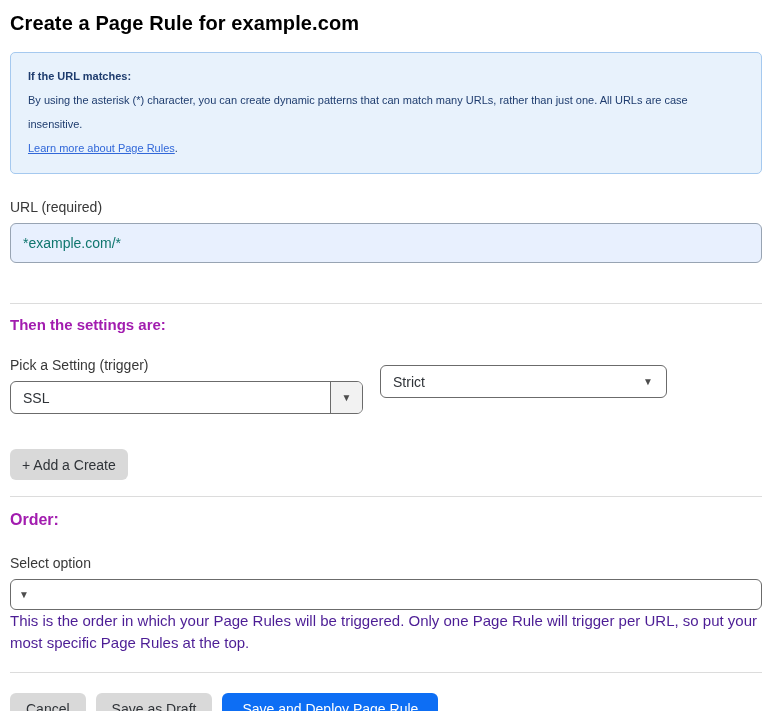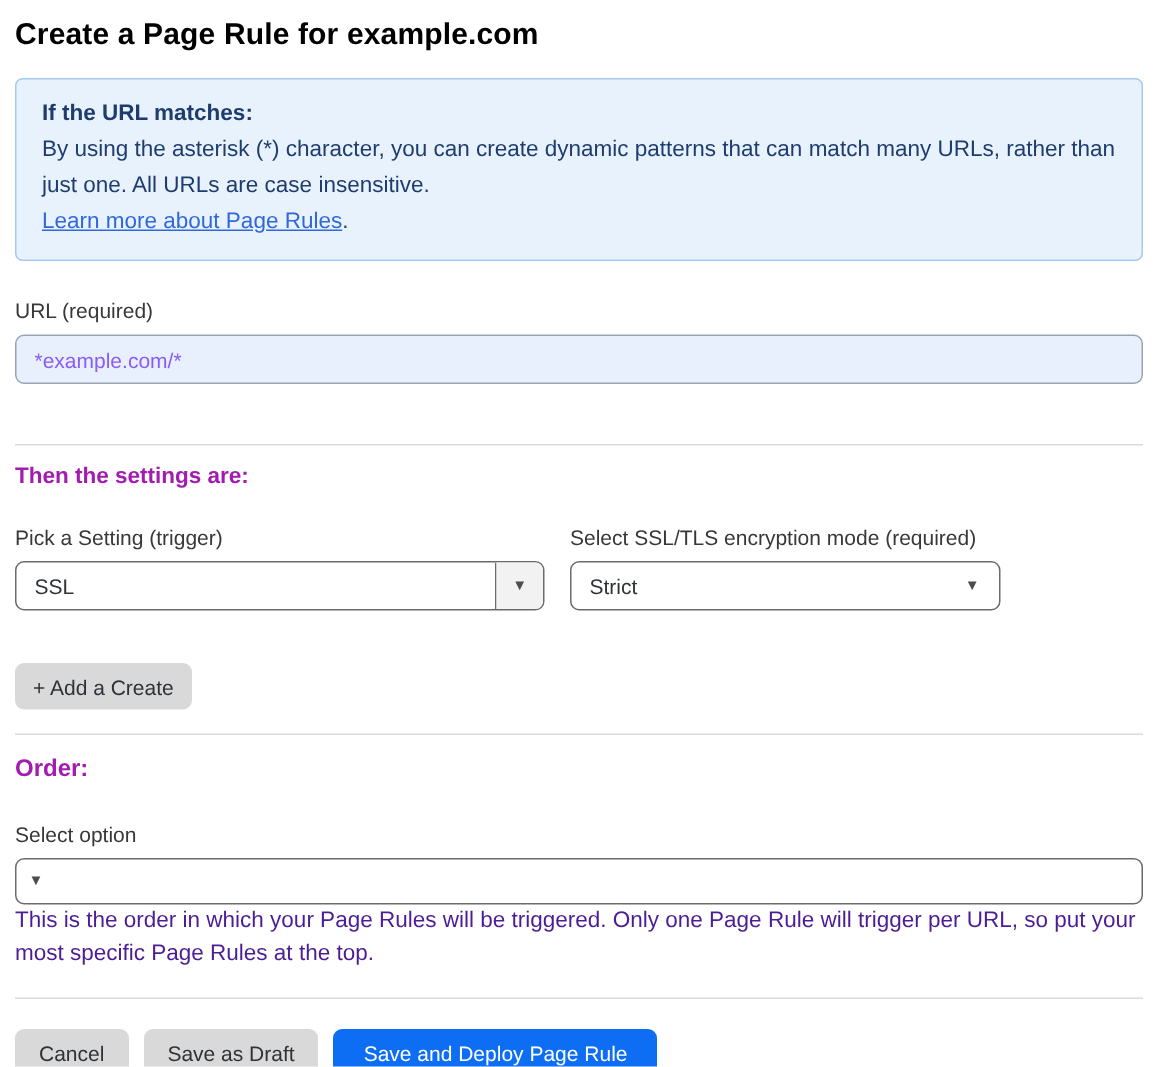--- a/index.html
+++ b/index.html
@@ -19,21 +19,21 @@
     color: #000000;
     letter-spacing: 0.1px;
   }
 
   .info-box {
     margin-top: 17px;
     background: #e8f2fc;
     border: 1px solid #a5c9ef;
     border-radius: 5px;
     padding: 11px 17px 13px 17px;
-    font-size: 15px;
+    font-size: 11px;
     line-height: 24px;
     color: #1e3c6e;
   }
   .info-box-heading { font-weight: 700; }
   .info-box-body { margin-top: 0; }
   .info-link {
     color: #3168d9;
     text-decoration: underline;
     cursor: pointer;
   }
@@ -41,27 +41,27 @@
 
   .field-label {
     font-size: 14px;
     color: #383838;
   }
   .url-label { margin-top: 25px; }
 
   .url-input {
     margin-top: 8px;
     width: 100%;
-    height: 33px;
+    height: 40px;
     background: #e8f0fe;
     border: 1px solid #98a4b3;
     border-radius: 6px;
     padding: 0 12px;
     font-size: 14px;
-    color: #8b5cf6;
+    color: #0f766e;
     font-family: "Liberation Sans", sans-serif;
   }
 
   .divider {
     border: none;
     border-top: 1px solid #dcdcdc;
     height: 0;
   }
   .divider-1 { margin-top: 40px; }
   .divider-2 { margin-top: 16px; }
@@ -186,21 +186,20 @@
 
   <div class="settings-row">
     <div class="setting-col-1">
       <div class="field-label">Pick a Setting (trigger)</div>
       <div class="dropdown">
         <span class="dropdown-value">SSL</span>
         <span class="dropdown-arrow-section">▼</span>
       </div>
     </div>
     <div class="setting-col-2">
-      <div class="field-label">Select SSL/TLS encryption mode (required)</div>
       <div class="dropdown">
         <span class="dropdown-value">Strict</span>
         <span class="dropdown-arrow-plain">▼</span>
       </div>
     </div>
   </div>
 
   <button class="btn btn-gray add-setting-btn">+ Add a Create</button>
 
   <hr class="divider divider-2">

